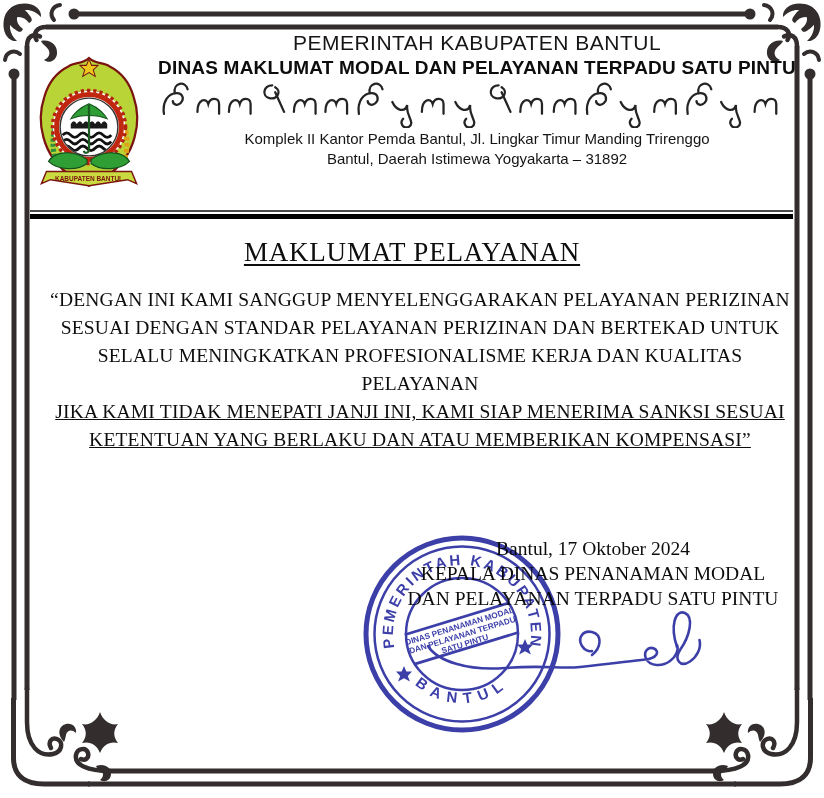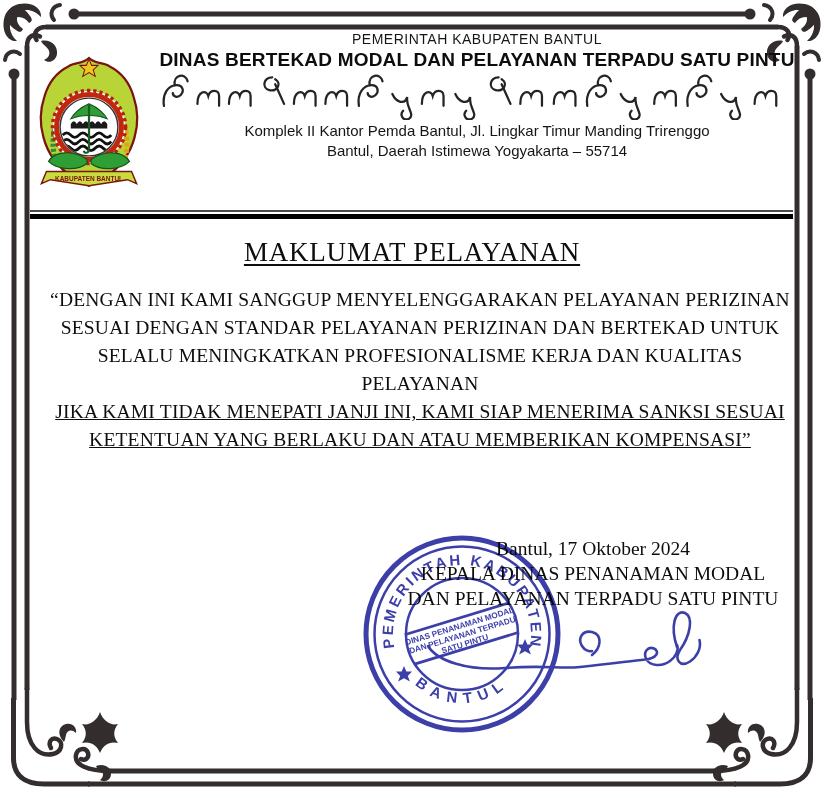--- a/index.html
+++ b/index.html
@@ -3,21 +3,21 @@
 <meta charset="utf-8">
 <style>
   html,body{margin:0;padding:0;background:#fff;}
   #page{position:relative;width:824px;height:798px;background:#fff;overflow:hidden;
         font-family:"Liberation Serif",serif;color:#111;}
   svg{display:block;}
   .layer{position:absolute;left:0;top:0;width:824px;height:798px;}
   
   #letterhead{position:absolute;left:148px;right:18px;top:31px;text-align:center;
               font-family:"Liberation Sans",sans-serif;}
-  #gov-line{font-size:14px;font-weight:400;letter-spacing:.5px;margin:0;color:#161616;}
+  #gov-line{font-size:21px;font-weight:400;letter-spacing:.5px;margin:0;color:#161616;}
   #agency-line{font-size:19px;font-weight:700;letter-spacing:.2px;margin:2px 0 0 0;color:#0d0d0d;}
   #jv-wrap{width:630px;height:46px;margin:3px auto 1px auto;}
   .addr{font-size:15px;line-height:19.5px;color:#151515;margin:0;}
   #logo-box{position:absolute;left:28px;top:52px;width:122px;height:152px;}
   
   #head-rule{position:absolute;left:30px;right:31px;top:210px;}
   #head-rule .thin{height:2px;background:#4a4a4a;}
   #head-rule .thick{height:5px;background:#000;margin-top:2px;}
   
   #doc-title{position:absolute;left:0;right:0;top:237px;text-align:center;
@@ -126,21 +126,21 @@
         <path d="M58,106 C44,96 26,98 20,108 C28,116 48,118 58,110 Z" fill="#2f9e35" stroke="#14521c" stroke-width="1.2"></path>
         <path d="M62,106 C76,96 94,98 100,108 C92,116 72,118 62,110 Z" fill="#2f9e35" stroke="#14521c" stroke-width="1.2"></path>
 
         <path d="M18,118 L102,118 L107,130 L98,126 L60,132 L22,126 L13,130 Z" fill="#c9db3e" stroke="#7a1410" stroke-width="1.4"></path>
         <text x="60" y="127" text-anchor="middle" font-family="Liberation Sans, sans-serif" font-size="6.4" font-weight="700" fill="#7a1410">KABUPATEN BANTUL</text>
       </svg>
     </div>
 
     <div id="letterhead">
       <p id="gov-line">PEMERINTAH KABUPATEN BANTUL</p>
-      <p id="agency-line">DINAS BERTEKAD MODAL DAN PELAYANAN TERPADU SATU PINTU</p>
+      <p id="agency-line">DINAS MAKLUMAT MODAL DAN PELAYANAN TERPADU SATU PINTU</p>
 
       <div id="jv-wrap">
         <svg viewBox="0 0 640 46" width="630" height="46">
           <defs>
             <g id="jvA">
                 <path d="M2,28 C2,15 11,13 13,20 C15,13 24,13 24,20 L24,30"></path>
               </g>
             <g id="jvB">
                 <path d="M2,30 C0,17 7,9 15,9 C21,9 23,15 19,19 C16,22 11,21 11,17"></path>
                 <path d="M13,9 C11,-2 24,-4 26,5"></path>
@@ -171,21 +171,21 @@
             <use href="#jvC" transform="translate(464,2)"></use>
             <use href="#jvA" transform="translate(498,2)"></use>
             <use href="#jvB" transform="translate(532,2)"></use>
             <use href="#jvC" transform="translate(566,2)"></use>
             <use href="#jvA" transform="translate(600,2)"></use>
           </g>
         </svg>
       </div>
 
       <p class="addr">Komplek II Kantor Pemda Bantul, Jl. Lingkar Timur Manding Trirenggo</p>
-      <p class="addr">Bantul, Daerah Istimewa Yogyakarta – 55714</p>
+      <p class="addr">Bantul, Daerah Istimewa Yogyakarta – 31892</p>
     </div>
 
     <div id="head-rule">
       <div class="thin"></div>
       <div class="thick"></div>
     </div>
 
     <div id="doc-title">MAKLUMAT PELAYANAN</div>
     <div id="par1" class="body-par">“DENGAN INI KAMI SANGGUP MENYELENGGARAKAN PELAYANAN PERIZINAN
 SESUAI DENGAN STANDAR PELAYANAN PERIZINAN DAN BERTEKAD UNTUK

